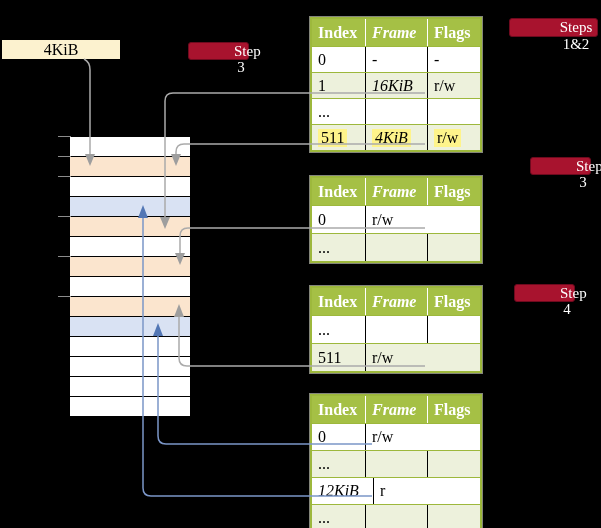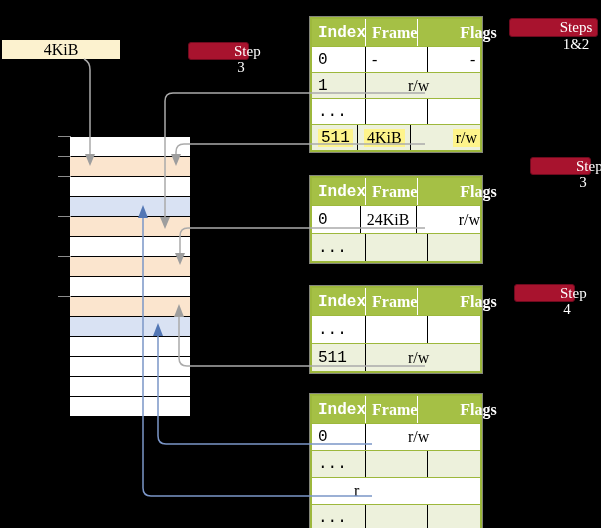--- a/index.html
+++ b/index.html
@@ -42,21 +42,21 @@
   
   .pt{
     position:absolute;left:310px;width:172px;box-sizing:border-box;
     border:2px solid var(--table-border-green);background:#fff;
     outline:1px solid rgba(238,242,222,0.55);
     font-size:16px;color:#000;
   }
   .pt-row{display:flex;border-top:1px solid var(--table-border-green);}
   .pt-row.pt-header{border-top:none;background:var(--table-green);}
   .pt-cell{box-sizing:border-box;padding-left:6px;display:flex;align-items:center;}
-  .c1{width:54px;font-family:Liberation Mono, monospace;} .c2{width:62px;} .c3{flex:1;margin-left:36px;}
+  .c1{width:54px;} .c2{width:62px;font-style:italic;} .c3{flex:1;}
   .pt-header .pt-cell{color:#fff;font-weight:bold;}
   .pt-header .c1,.pt-header .c2{border-right:1px solid #fff;}
   .pt-body .c1,.pt-body .c2{border-right:1px solid #000;}
   .pt-header{height:27px;}
   .t1 .pt-body{height:25px;} .t2 .pt-body{height:27px;}
   .t3 .pt-body{height:27px;} .t4 .pt-body{height:26px;}
   .pt-body[data-shade="true"]{background:var(--row-light-green);}
   .pt-body[data-hl="true"] .ct{background:var(--highlight-yellow);padding:0 3px;}
   #table-l0{top:17px;} #table-l1{top:176px;} #table-l2{top:286px;} #table-l3{top:394px;}
   
@@ -126,20 +126,23 @@
           <span class="ct">-</span>
         </div>
       <div class="pt-cell c3">
           <span class="ct">-</span>
         </div>
     </div>
     <div class="pt-row pt-body" data-shade="true">
       <div class="pt-cell c1">
           <span class="ct">1</span>
         </div>
+      <div class="pt-cell c2">
+          <span class="ct">16KiB</span>
+        </div>
       <div class="pt-cell c3">
           <span class="ct">r/w</span>
         </div>
     </div>
     <div class="pt-row pt-body" data-shade="false">
       <div class="pt-cell c1">
           <span class="ct">...</span>
         </div>
       <div class="pt-cell c2">
           <span class="ct"></span>
@@ -164,23 +167,20 @@
   <div class="pt t2" id="table-l1">
     <div class="pt-row pt-header">
       <div class="pt-cell c1">Index</div>
       <div class="pt-cell c2">Frame</div>
       <div class="pt-cell c3">Flags</div>
     </div>
     <div class="pt-row pt-body" data-shade="false">
       <div class="pt-cell c1">
           <span class="ct">0</span>
         </div>
-      <div class="pt-cell c2">
-          <span class="ct">24KiB</span>
-        </div>
       <div class="pt-cell c3">
           <span class="ct">r/w</span>
         </div>
     </div>
     <div class="pt-row pt-body" data-shade="true">
       <div class="pt-cell c1">
           <span class="ct">...</span>
         </div>
       <div class="pt-cell c2">
           <span class="ct"></span>
@@ -237,20 +237,23 @@
           <span class="ct">...</span>
         </div>
       <div class="pt-cell c2">
           <span class="ct"></span>
         </div>
       <div class="pt-cell c3">
           <span class="ct"></span>
         </div>
     </div>
     <div class="pt-row pt-body" data-shade="false">
+      <div class="pt-cell c2">
+          <span class="ct">12KiB</span>
+        </div>
       <div class="pt-cell c3">
           <span class="ct">r</span>
         </div>
     </div>
     <div class="pt-row pt-body" data-shade="true">
       <div class="pt-cell c1">
           <span class="ct">...</span>
         </div>
       <div class="pt-cell c2">
           <span class="ct"></span>

